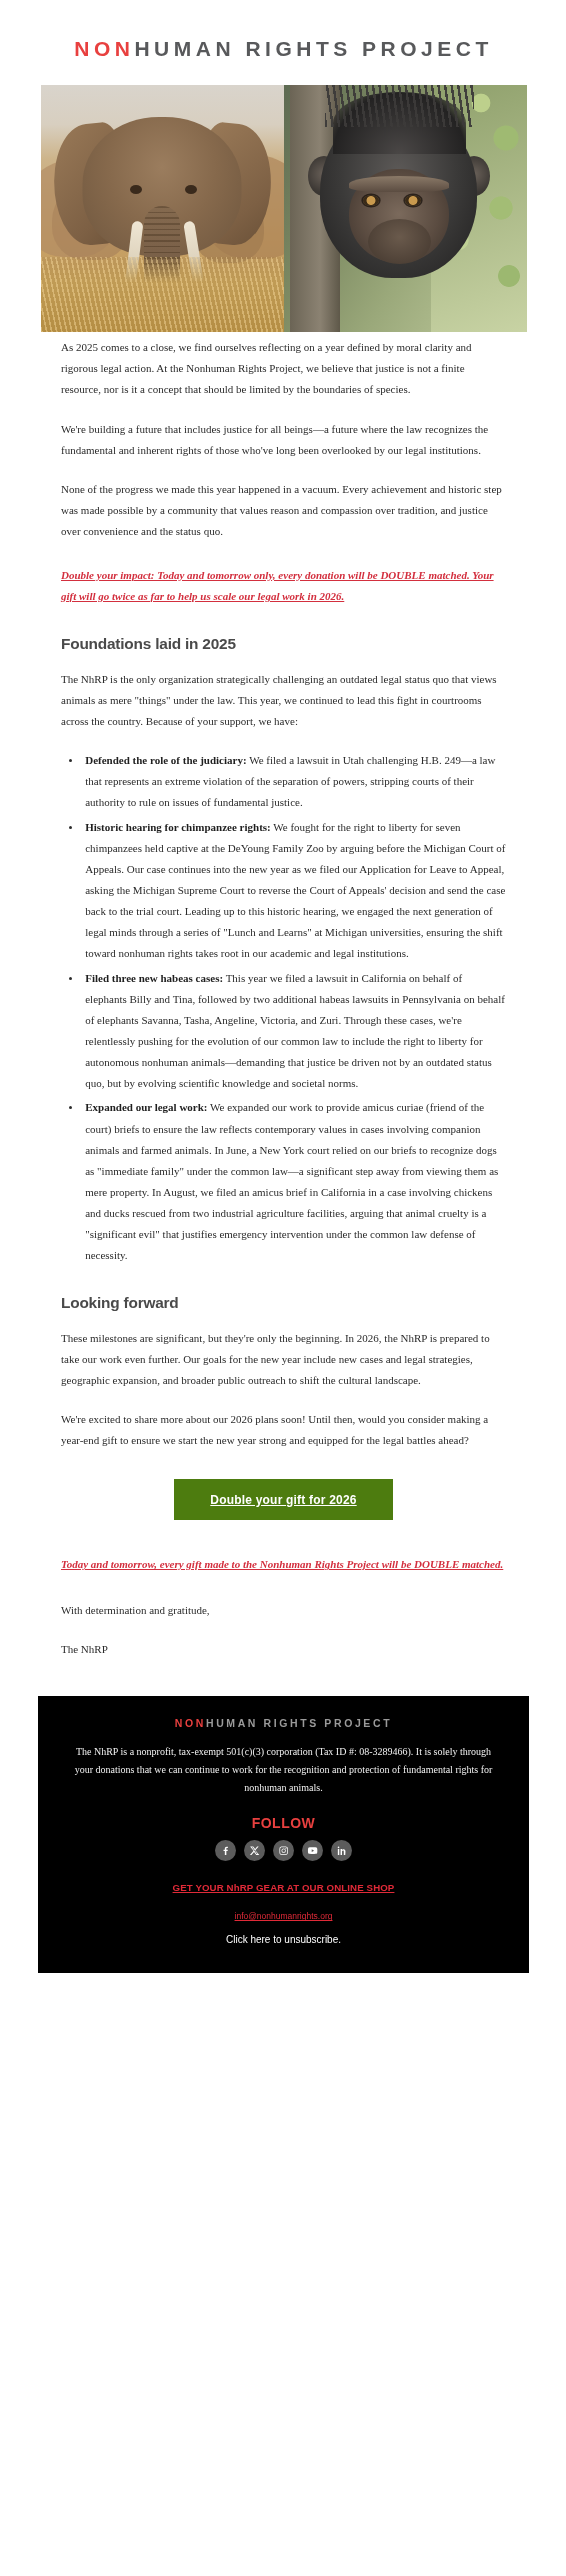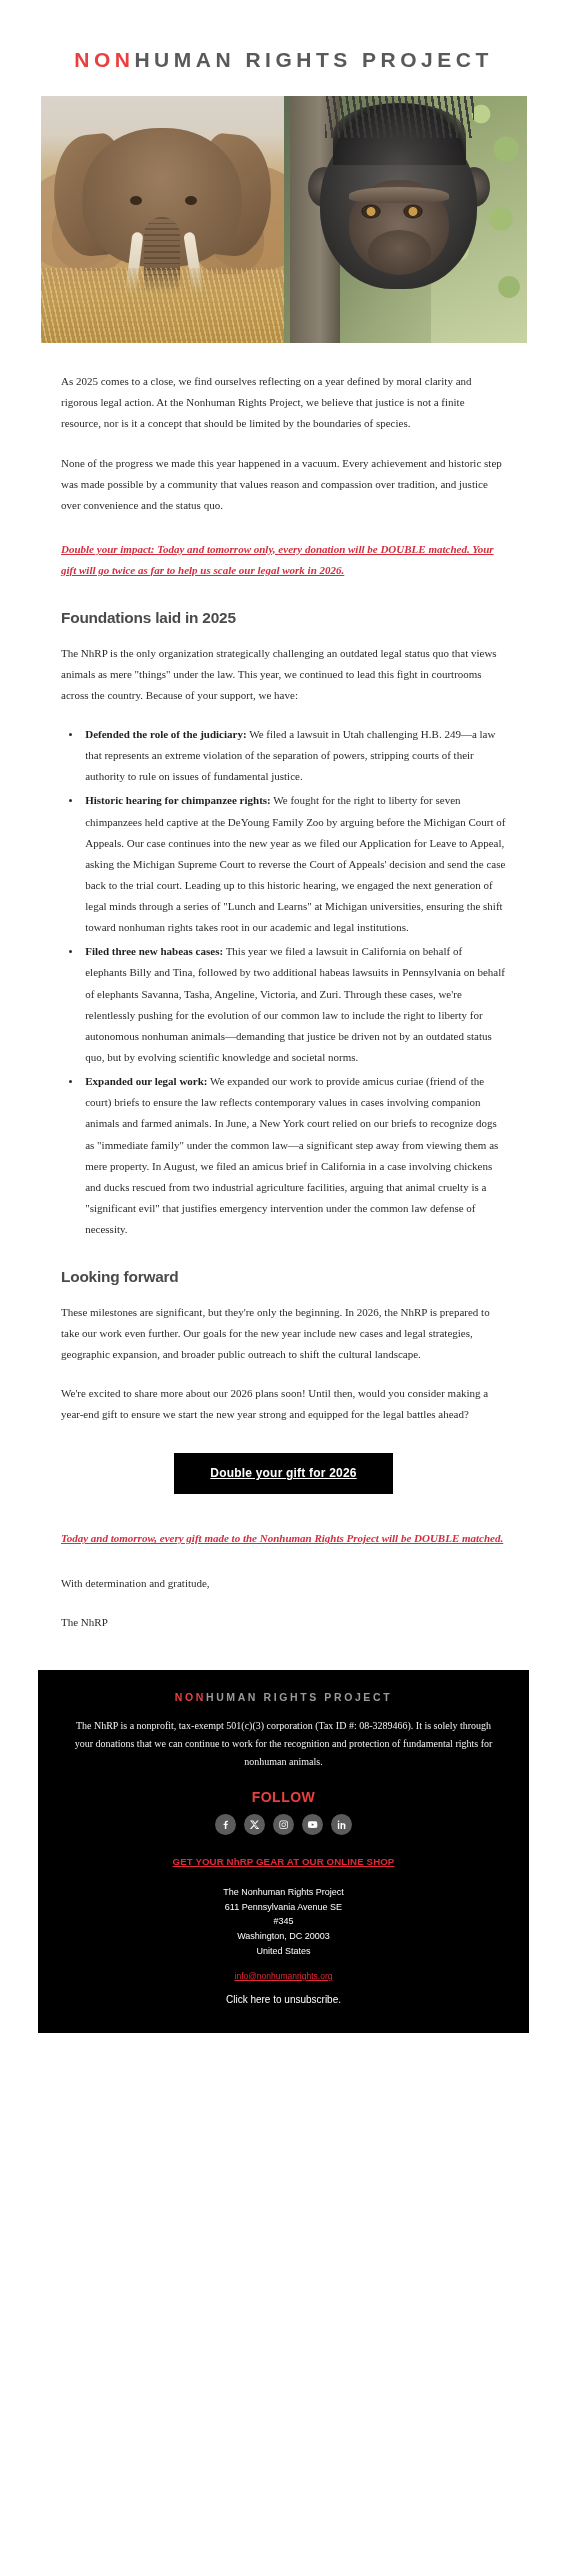--- a/index.html
+++ b/index.html
@@ -5,21 +5,21 @@
 <style>
   * { box-sizing: border-box; }
   html, body { margin:0; padding:0; }
   body {
     width:567px;
     background:#ffffff;
     font-family:"Liberation Serif", serif;
     color:#222222;
     -webkit-font-smoothing:antialiased;
   }
-  .email { width:523px; margin:11px auto; background:#ffffff; }
+  .email { width:523px; margin:0 auto; background:#ffffff; }
 
   
   .masthead {
     padding:37px 0 21px 0;
     text-align:center;
     background:#ffffff;
   }
   .wordmark {
     font-family:"Liberation Sans", sans-serif;
     font-weight:bold;
@@ -166,21 +166,21 @@
   }
   .chimp .eye-l { left:79px; }
   .chimp .eye-r { left:121px; }
   .chimp .muzzle {
     position:absolute; left:84px; top:134px; width:63px; height:45px;
     background:radial-gradient(ellipse at 50% 40%, #6a5a4c, #42362d);
     border-radius:50%;
   }
 
   
-  .content { padding:28px 39px 0 39px; }
+  .content { padding:5px 39px 0 39px; }
   p.body, li {
     font-family:"Liberation Serif", serif;
     font-size:11px;
     line-height:1.92;
     color:#2b2b2b;
     margin:0 0 18px 0;
   }
   p.body:last-child { margin-bottom:0; }
 
   .emph-link {
@@ -207,21 +207,21 @@
 
   ul.bullets { margin:0 0 18px 0; padding-left:21px; }
   ul.bullets li { margin:0 0 3.2px 0; padding-left:3.2px; }
   ul.bullets li::marker { font-size:9.7px; }
   li b { font-weight:bold; color:#1f1f1f; }
 
   
   .cta-wrap { text-align:center; margin:27.5px 0 34px 0; }
   .cta-btn {
     display:inline-block;
-    background:#000000;
+    background:#4d7c0f;
     color:#ffffff;
     font-family:"Liberation Sans", sans-serif;
     font-weight:bold;
     font-size:12px;
     letter-spacing:0.2px;
     padding:13.8px 36px;
     border:none;
     cursor:pointer;
     text-align:right;
   }
@@ -356,20 +356,21 @@
         <div class="eye-l"></div>
         <div class="eye-r"></div>
         <div class="muzzle"></div>
       </div>
     </div>
   </div>
 
   <div class="content">
 
     <p class="body">As 2025 comes to a close, we find ourselves reflecting on a year defined by moral clarity and rigorous legal action. At the Nonhuman Rights Project, we believe that justice is not a finite resource, nor is it a concept that should be limited by the boundaries of species.</p>
+    <p class="body">We're building a future that includes justice for all beings—a future where the law recognizes the fundamental and inherent rights of those who've long been overlooked by our legal institutions.</p>
     <p class="body">None of the progress we made this year happened in a vacuum. Every achievement and historic step was made possible by a community that values reason and compassion over tradition, and justice over convenience and the status quo.</p>
 
     <a class="emph-link" href="#">Double your impact: Today and tomorrow only, every donation will be DOUBLE matched. Your gift will go twice as far to help us scale our legal work in 2026.</a>
 
     <h2 class="section">Foundations laid in 2025</h2>
     <p class="body">The NhRP is the only organization strategically challenging an outdated legal status quo that views animals as mere "things" under the law. This year, we continued to lead this fight in courtrooms across the country. Because of your support, we have:</p>
 
     <ul class="bullets">
       <li><b>Defended the role of the judiciary:</b><span> We filed a lawsuit in Utah challenging H.B. 249—a law that represents an extreme violation of the separation of powers, stripping courts of their authority to rule on issues of fundamental justice.</span></li>
       <li><b>Historic hearing for chimpanzee rights:</b><span> We fought for the right to liberty for seven chimpanzees held captive at the DeYoung Family Zoo by arguing before the Michigan Court of Appeals. Our case continues into the new year as we filed our Application for Leave to Appeal, asking the Michigan Supreme Court to reverse the Court of Appeals' decision and send the case back to the trial court. Leading up to this historic hearing, we engaged the next generation of legal minds through a series of "Lunch and Learns" at Michigan universities, ensuring the shift toward nonhuman rights takes root in our academic and legal institutions.</span></li>
@@ -424,27 +425,20 @@
       <a class="soc" href="#">
         <svg viewBox="0 0 24 24">
             <path d="M6.94 8.5H3.9V21h3.04zM5.42 3.1A1.77 1.77 0 1 0 5.4 6.64 1.77 1.77 0 0 0 5.42 3.1zM20.1 13.9c0-3.3-1.76-4.84-4.11-4.84-1.9 0-2.75 1.05-3.22 1.78V8.5H9.73c.04.86 0 12.5 0 12.5h3.04v-6.98c0-.33.02-.66.12-.9.26-.65.86-1.33 1.87-1.33 1.32 0 1.85 1 1.85 2.48V21h3.04z"></path>
           </svg>
       </a>
     </div>
 
 
     <a class="gear-link" href="#">GET YOUR NhRP GEAR AT OUR ONLINE SHOP</a>
 
-    <div class="addr">
-      <div>The Nonhuman Rights Project</div>
-      <div>611 Pennsylvania Avenue SE</div>
-      <div>#345</div>
-      <div>Washington, DC 20003</div>
-      <div>United States</div>
-    </div>
 
     <a class="email-link" href="#">info@nonhumanrights.org</a>
 
     <div class="unsub">Click here to unsubscribe.</div>
   </div>
 
 </div>
 
 
 </body></html>

